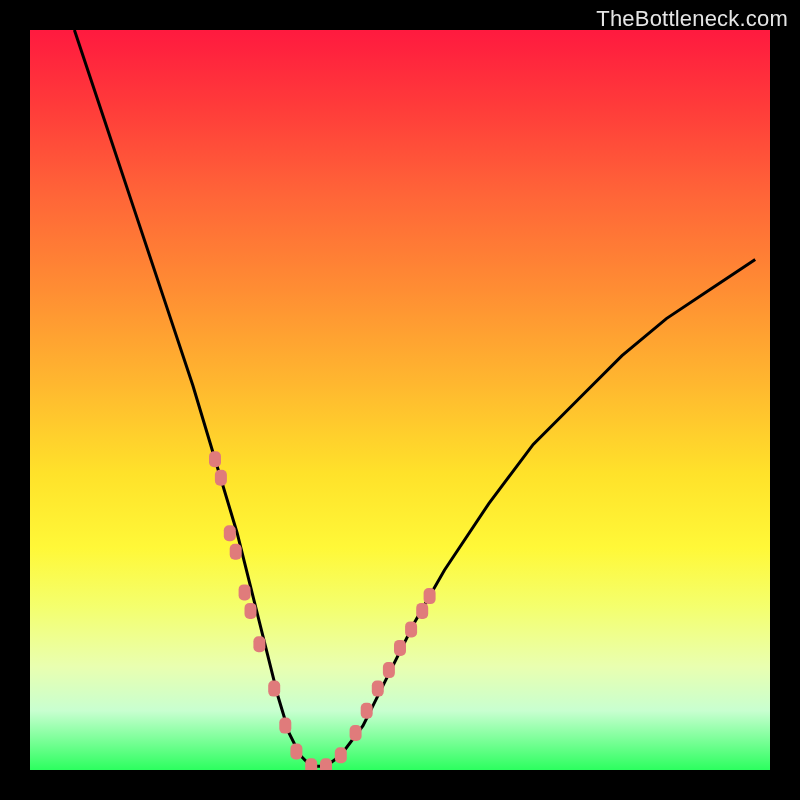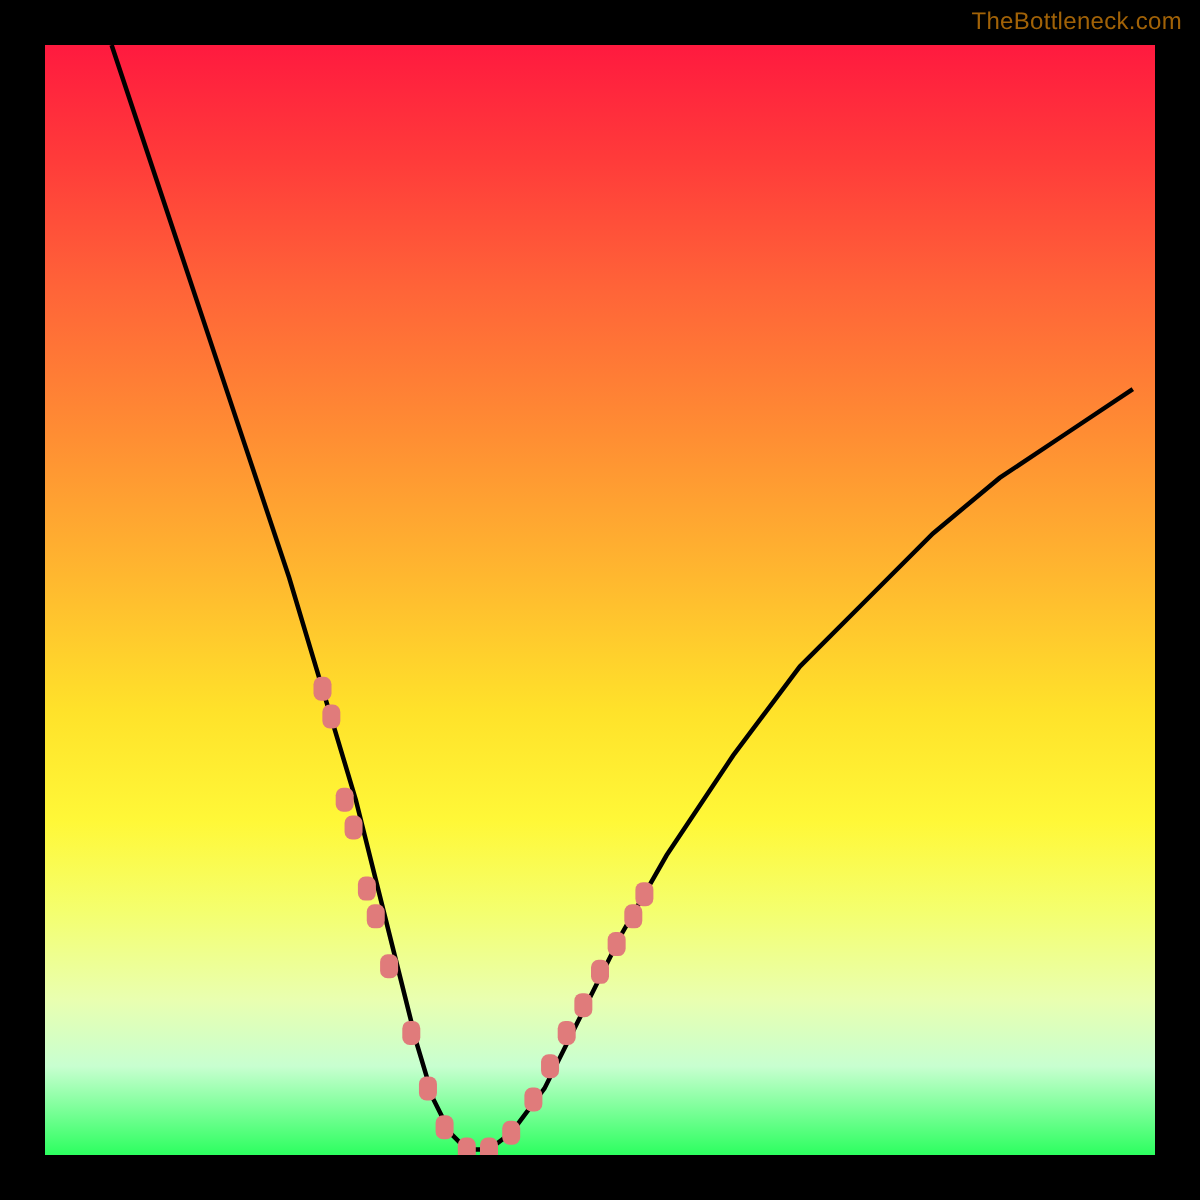--- a/index.html
+++ b/index.html
@@ -35,22 +35,22 @@
       #f4ff6e 78%,
       #e9ffb0 86%,
       #c8ffd0 92%,
       #2cff5f 100%
     );
   }
   .watermark {
     position: absolute;
     top: 6px;
     right: 12px;
-    color: #a16207;
-    font-size: 16px;
+    color: #e5e5e5;
+    font-size: 22px;
     font-weight: 500;
     letter-spacing: 0.2px;
     user-select: none;
   }
   svg.curve {
     position: absolute;
     inset: 0;
   }
 </style>
 </head>

